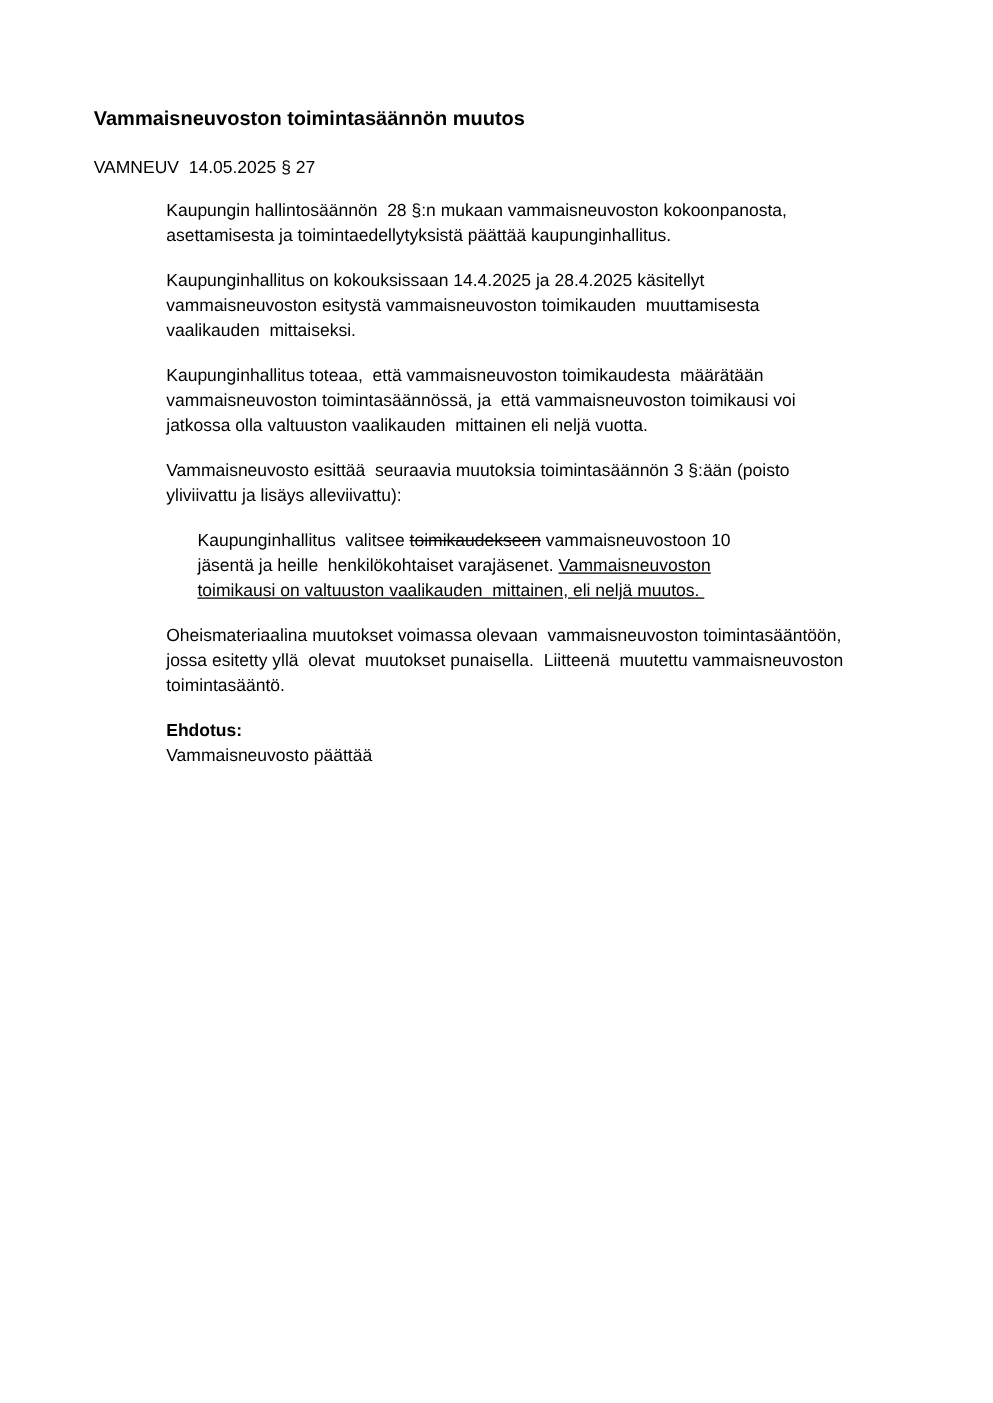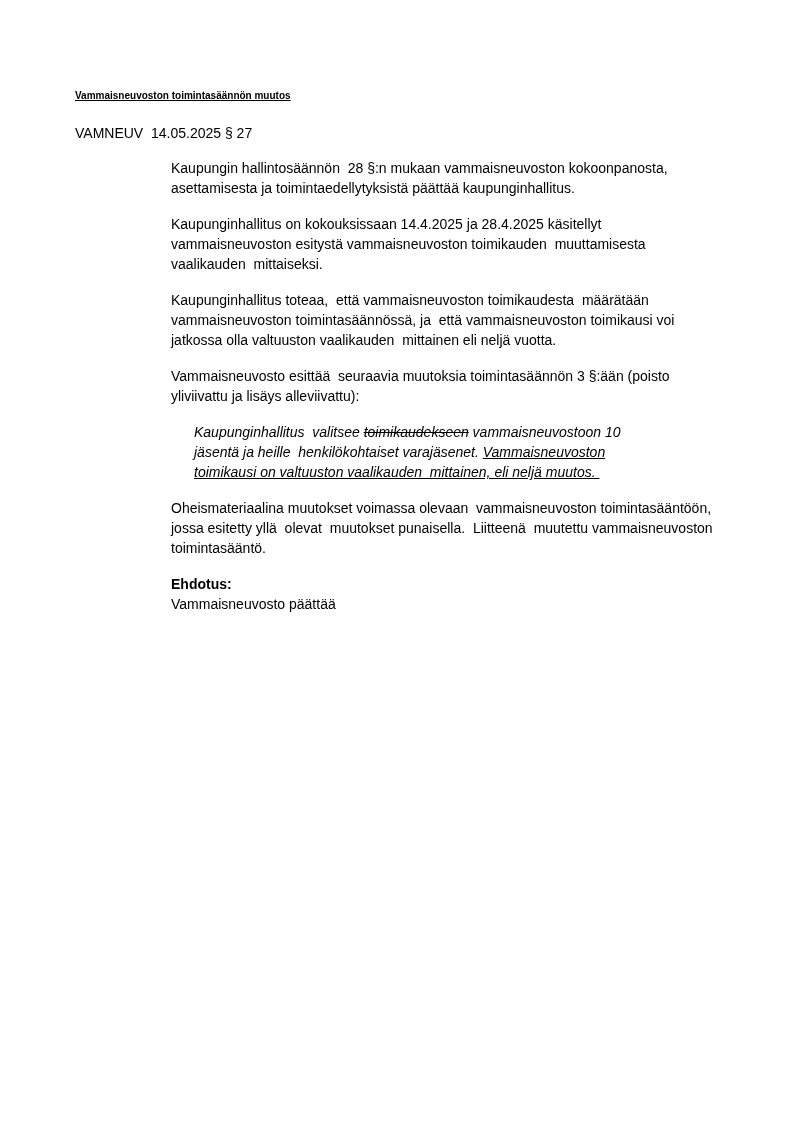--- a/index.html
+++ b/index.html
@@ -16,44 +16,42 @@
     font-family: "Liberation Sans", "DejaVu Sans", sans-serif;
     font-size: 14px;
     line-height: 20px;
     color: #000000;
   }
   .content {
     padding: 86px 0 0 75px;
   }
   .doc-title {
     margin: 0 0 17px 0;
-    font-size: 10px;
+    font-size: 16px;
     line-height: 20px;
     font-weight: bold;
     white-space: pre-wrap;
-    text-decoration: underline;
   }
   .meta {
     margin: 2px 0 15px 0;
   }
   .meta-line {
     white-space: pre-wrap;
   }
   .para {
     margin: 0 0 16px 0;
     white-space: pre-wrap;
   }
   .indent-1 {
-    margin-left: 96px;
+    margin-left: 58px;
     width: 585px;
   }
   .indent-2 {
-    margin-left: 119px;
+    margin-left: 83px;
     width: 520px;
-    font-style: italic;
   }
   .run.bold { font-weight: bold; text-align: right; }
   .run.strike { text-decoration: line-through; }
   .run.underline { text-decoration: underline; }
 </style>
 </head>
 <body>
 
 <div class="page">
   <div class="content">

